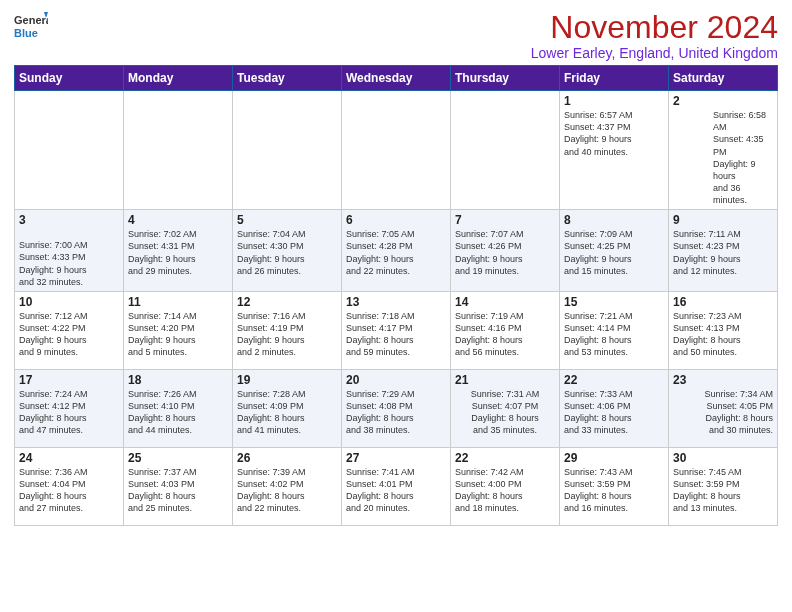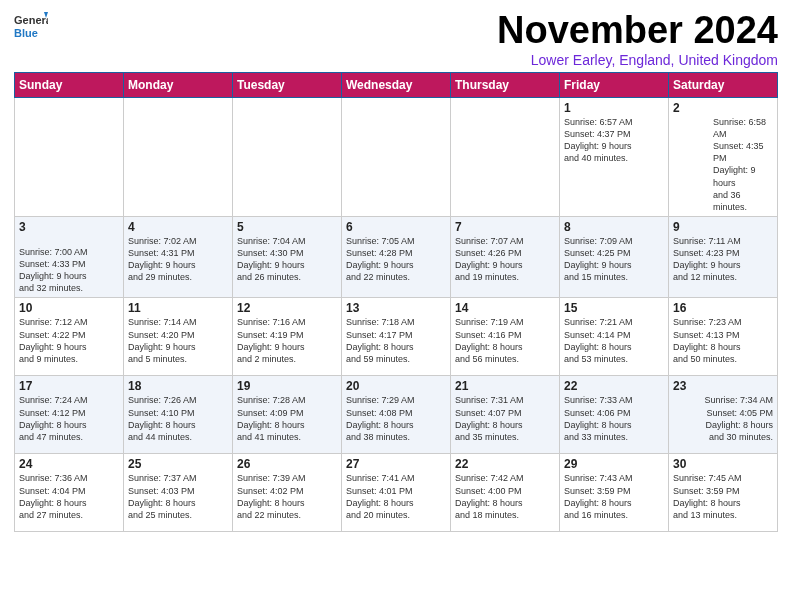--- a/index.html
+++ b/index.html
@@ -22,36 +22,36 @@
     }
     .logo {
       display: flex;
       align-items: center;
       gap: 4px;
     }
     .title-block {
       text-align: right;
     }
     .month-title {
-      font-size: 38px;
-      font-weight: bold;
-      color: #000000;
+      font-size: 32px;
+      font-weight: normal;
+      color: #b91c1c;
       line-height: 1.1;
     }
     .location {
       font-size: 14px;
       color: #6d28d9;
     }
     .calendar {
       width: 100%;
       border-collapse: collapse;
       table-layout: fixed;
     }
     .calendar th {
-      background: #be185d;
+      background: #4c1d95;
       color: #fff;
       font-size: 12px;
       font-weight: bold;
       padding: 5px 4px;
       text-align: left;
       border: 1px solid #1a60a0;
     }
     .calendar td {
       vertical-align: top;
       border: 1px solid #ccc;
@@ -258,21 +258,21 @@
           </td>
           <td>
             <span class="day-num">20</span>
             <div class="day-info" style="white-space: pre-line;">Sunrise: 7:29 AM
 Sunset: 4:08 PM
 Daylight: 8 hours
 and 38 minutes.</div>
           </td>
           <td>
             <span class="day-num">21</span>
-            <div class="day-info" style="white-space: pre-line;">Sunrise: 7:31 AM
+            <div class="day-info" style="white-space: pre-line; text-align: center;">Sunrise: 7:31 AM
 Sunset: 4:07 PM
 Daylight: 8 hours
 and 35 minutes.</div>
           </td>
           <td>
             <span class="day-num">22</span>
             <div class="day-info" style="white-space: pre-line;">Sunrise: 7:33 AM
 Sunset: 4:06 PM
 Daylight: 8 hours
 and 33 minutes.</div>

